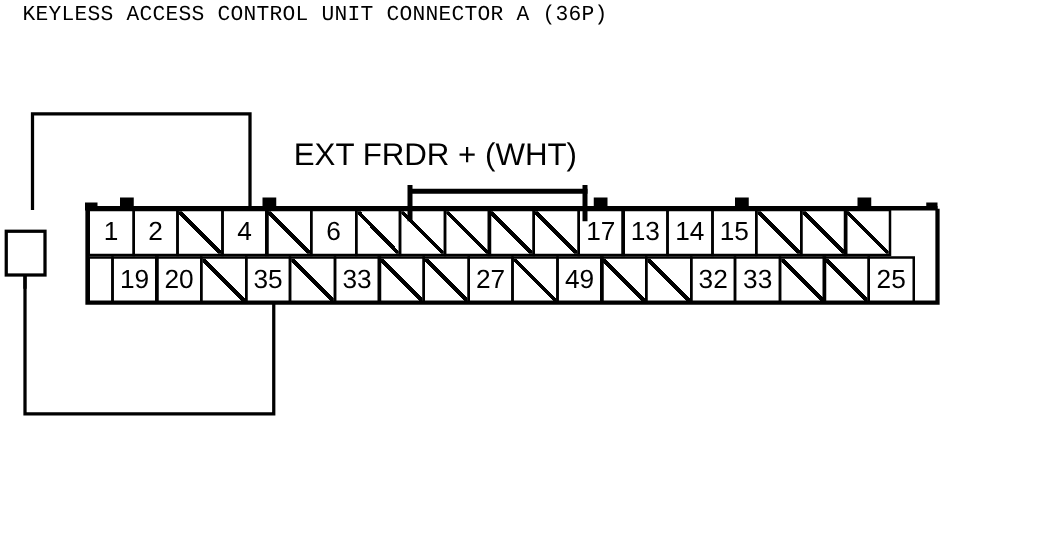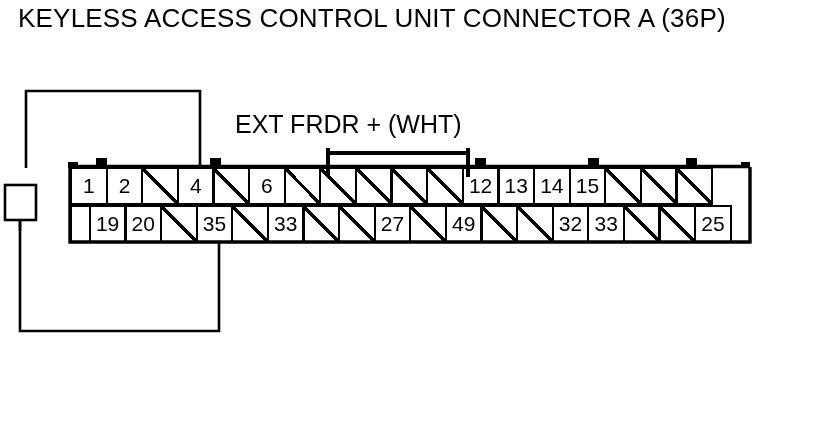--- a/index.html
+++ b/index.html
@@ -7,22 +7,22 @@
   body{
     width:832px;height:432px;position:relative;overflow:hidden;
     font-family:"Liberation Sans", sans-serif;color:#000;
   }
 
   .diagram-root{position:absolute;inset:0;}
 
   
   .title{
     position:absolute;left:18px;top:3px;
-    font-size:26px;letter-spacing:.2px;white-space:nowrap;
-    font-family:Liberation Sans, sans-serif;
+    font-size:17px;letter-spacing:.2px;white-space:nowrap;
+    font-family:Liberation Mono, monospace;
   }
 
   
   .vec{position:absolute;left:0;top:0;width:832px;height:432px;}
 
   
   .grid-layer{position:absolute;left:0;top:0;width:832px;height:432px;}
   .row{position:absolute;display:flex;}
   .row.top{left:70px;top:167px;}
   .row.bot{left:70px;top:205px;}
@@ -121,21 +121,21 @@
       <div class="cell slash">
           <span class="num"></span>
         </div>
       <div class="cell slash">
           <span class="num"></span>
         </div>
       <div class="cell slash">
           <span class="num"></span>
         </div>
       <div class="cell">
-          <span class="num">12</span>
+          <span class="num">17</span>
         </div>
       <div class="cell">
           <span class="num">13</span>
         </div>
       <div class="cell">
           <span class="num">14</span>
         </div>
       <div class="cell">
           <span class="num">15</span>
         </div>

